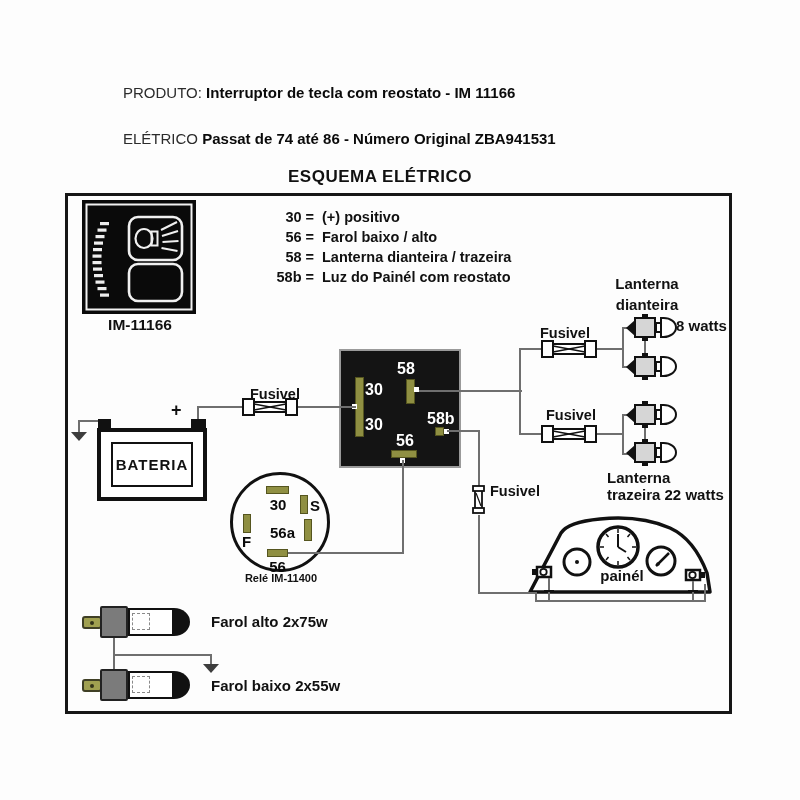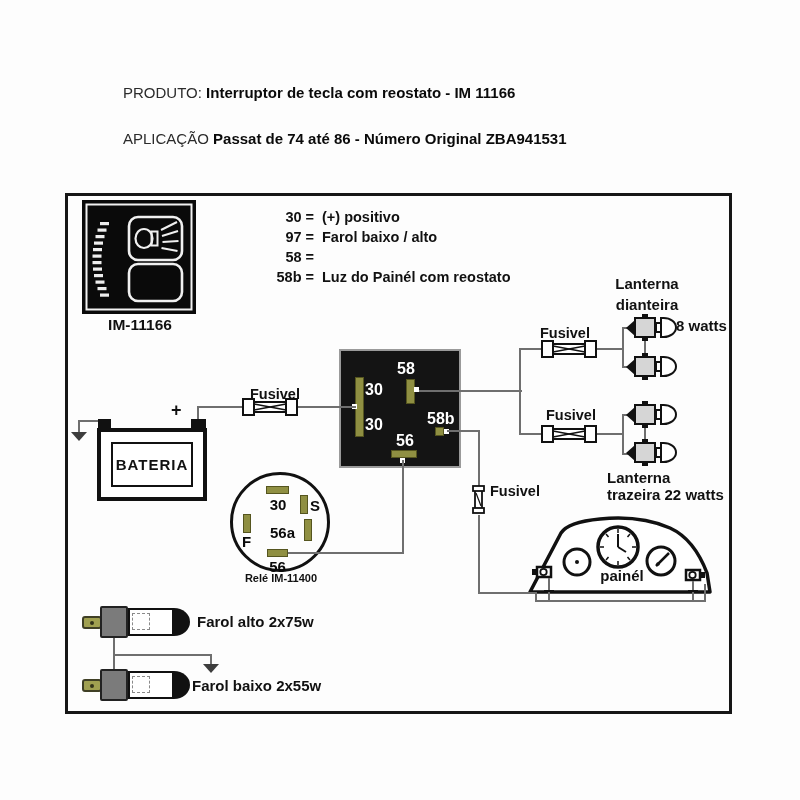--- a/index.html
+++ b/index.html
@@ -83,23 +83,24 @@
 </head>
 <body>
 
 <div id="page">
 
   <div class="hline" style="top:84px">
     <span class="hlabel">PRODUTO:</span>
     <span class="hval">Interruptor de tecla com reostato - IM 11166</span>
   </div>
   <div class="hline" style="top:130px">
-    <span class="hlabel">APLICAÇÃO</span>
+    <span class="hlabel">ELÉTRICO</span>
     <span class="hval">Passat de 74 até 86 - Número Original ZBA941531</span>
   </div>
+  <div class="title">ESQUEMA ELÉTRICO</div>
 
   <div class="frame"></div>
 
   <div class="iconbox">
     <svg width="114" height="114" viewBox="0 0 114 114">
       <rect x="4.5" y="4.5" width="105" height="105" fill="none" stroke="#f2f2f2" stroke-width="2"></rect>
 
       <g fill="#eee">
         <rect x="18" y="22" width="9" height="3.2"></rect>
           <rect x="15.5" y="28.5" width="9" height="3.2"></rect>
@@ -127,25 +128,26 @@
     </svg>
   </div>
   <div class="txt ctr" style="left:84px;top:316px;width:112px;font-size:15.5px">IM-11166</div>
 
   <div class="legend">
     <div class="lrow">
       <span class="lterm">30 =</span>
       <span class="ldesc">(+) positivo</span>
     </div>
     <div class="lrow">
-      <span class="lterm">97 =</span>
+      <span class="lterm">56 =</span>
       <span class="ldesc">Farol baixo / alto</span>
     </div>
     <div class="lrow">
       <span class="lterm">58 =</span>
+      <span class="ldesc">Lanterna dianteira / trazeira</span>
     </div>
     <div class="lrow">
       <span class="lterm">58b =</span>
       <span class="ldesc">Luz do Painél com reostato</span>
     </div>
   </div>
 
   <div class="wire" style="left:197px;top:406px;width:2px;height:15px"></div>
   <div class="wire" style="left:197px;top:406px;width:45px;height:2px"></div>
   <div class="wire z4" style="left:298px;top:406px;width:58px;height:2px"></div>
@@ -345,26 +347,26 @@
 
   <div class="hbulb" style="left:82px;top:606px">
     <div class="hb-tab">
         <div class="hb-tab-dot"></div>
       </div>
     <div class="hb-base"></div>
     <div class="hb-cyl"></div>
     <div class="hb-fil"></div>
     <div class="hb-tip"></div>
   </div>
-  <div class="txt" style="left:197px;top:613px">Farol alto 2x75w</div>
+  <div class="txt" style="left:211px;top:613px">Farol alto 2x75w</div>
 
   <div class="hbulb" style="left:82px;top:669px">
     <div class="hb-tab">
         <div class="hb-tab-dot"></div>
       </div>
     <div class="hb-base"></div>
     <div class="hb-cyl"></div>
     <div class="hb-fil"></div>
     <div class="hb-tip"></div>
   </div>
-  <div class="txt" style="left:192px;top:677px">Farol baixo 2x55w</div>
+  <div class="txt" style="left:211px;top:677px">Farol baixo 2x55w</div>
 
 </div>
 
 </body></html>

